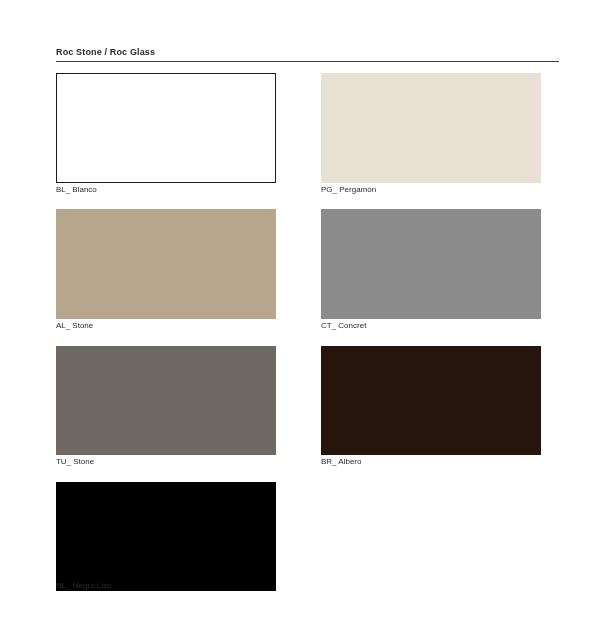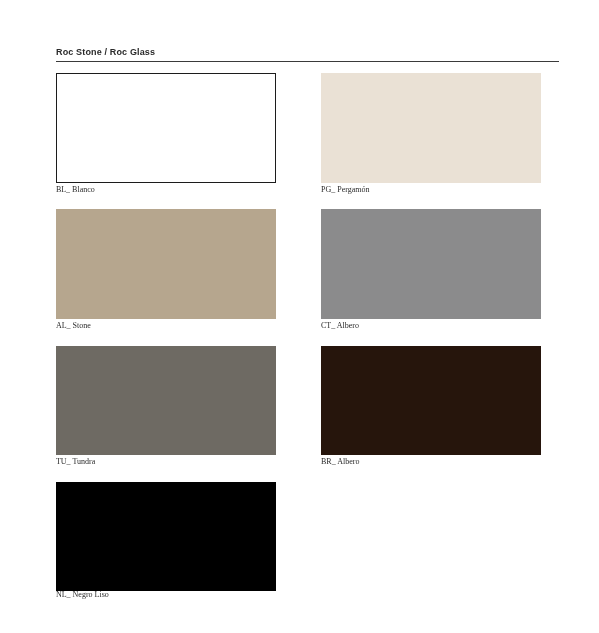--- a/index.html
+++ b/index.html
@@ -35,21 +35,21 @@
   .title-rule {
     position: absolute;
     left: 55.9px;
     top: 61px;
     width: 503px;
     height: 1px;
     background: #3a3a3a;
   }
 
   
-  .swatch-grid { position: absolute; left: 0; top: 0; width: 491px; height: 633px; font-family: Liberation Serif, serif; }
+  .swatch-grid { position: absolute; left: 0; top: 0; width: 491px; height: 633px; }
   .swatch-cell { position: absolute; width: 220px; }
   .swatch-cell.col-1 { left: 55.9px; }
   .swatch-cell.col-2 { left: 321px; }
   .swatch-cell.row-1 { top: 73px; }
   .swatch-cell.row-2 { top: 209px; }
   .swatch-cell.row-3 { top: 346px; }
   .swatch-cell.row-4 { top: 482px; }
 
   .swatch-chip {
     position: absolute;
@@ -66,21 +66,21 @@
     position: absolute;
     left: 0;
     top: 112.9px;
     font-size: 8px;
     line-height: 8px;
     color: #2a2a2a;
     white-space: nowrap;
   }
   .row-2 .swatch-label { top: 112.8px; }
   .row-3 .swatch-label { top: 111.8px; }
-  .row-4 .swatch-label { top: 109px; }
+  .row-4 .swatch-label { top: 100px; }
 </style>
 </head>
 <body>
 
 <div class="page">
 
   <div class="section-header">
     <div class="section-title">Roc Stone / Roc Glass</div>
     <div class="title-rule"></div>
   </div>
@@ -97,26 +97,26 @@
       <div class="swatch-label">PG_ Pergamón</div>
     </div>
 
     <div class="swatch-cell col-1 row-2">
       <div class="swatch-chip" style="background-color: rgb(182, 166, 142);"></div>
       <div class="swatch-label">AL_ Stone</div>
     </div>
 
     <div class="swatch-cell col-2 row-2">
       <div class="swatch-chip" style="background-color: rgb(139, 139, 140);"></div>
-      <div class="swatch-label">CT_ Albero</div>
+      <div class="swatch-label">CT_ Concret</div>
     </div>
 
     <div class="swatch-cell col-1 row-3">
       <div class="swatch-chip" style="background-color: rgb(110, 106, 99);"></div>
-      <div class="swatch-label">TU_ Tundra</div>
+      <div class="swatch-label">TU_ Stone</div>
     </div>
 
     <div class="swatch-cell col-2 row-3">
       <div class="swatch-chip" style="background-color: rgb(38, 21, 12);"></div>
       <div class="swatch-label">BR_ Albero</div>
     </div>
 
     <div class="swatch-cell col-1 row-4">
       <div class="swatch-chip" style="background-color: rgb(0, 0, 0);"></div>
       <div class="swatch-label">NL_ Negro Liso</div>

